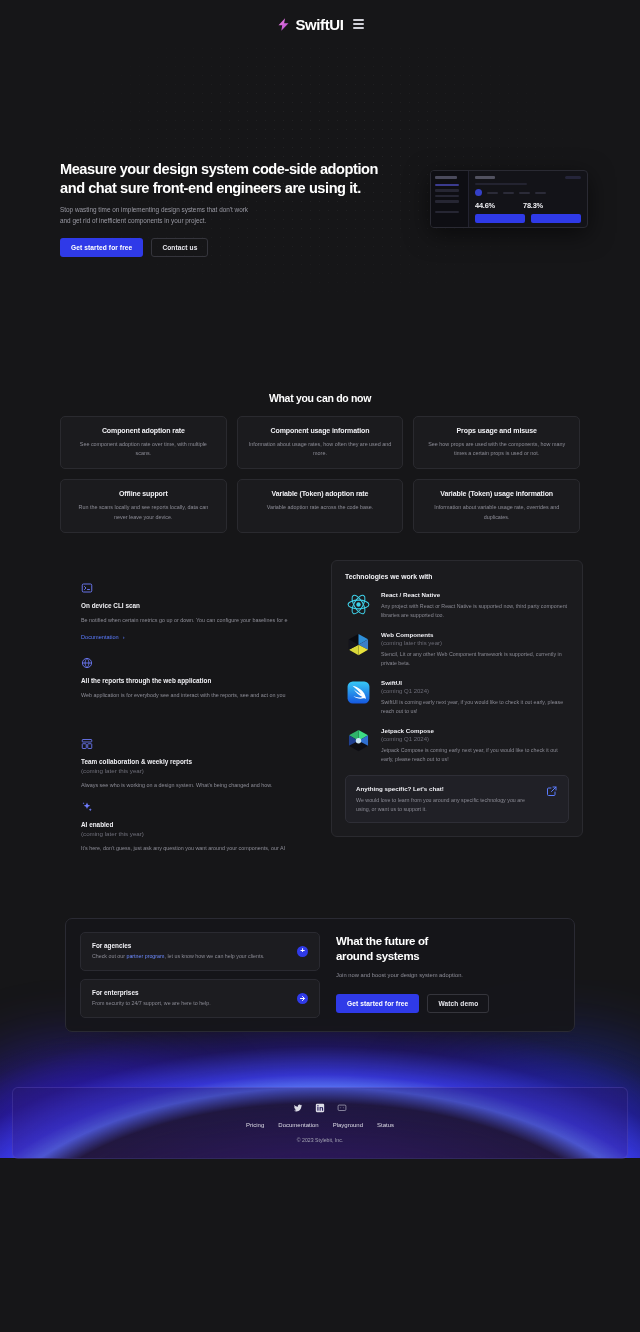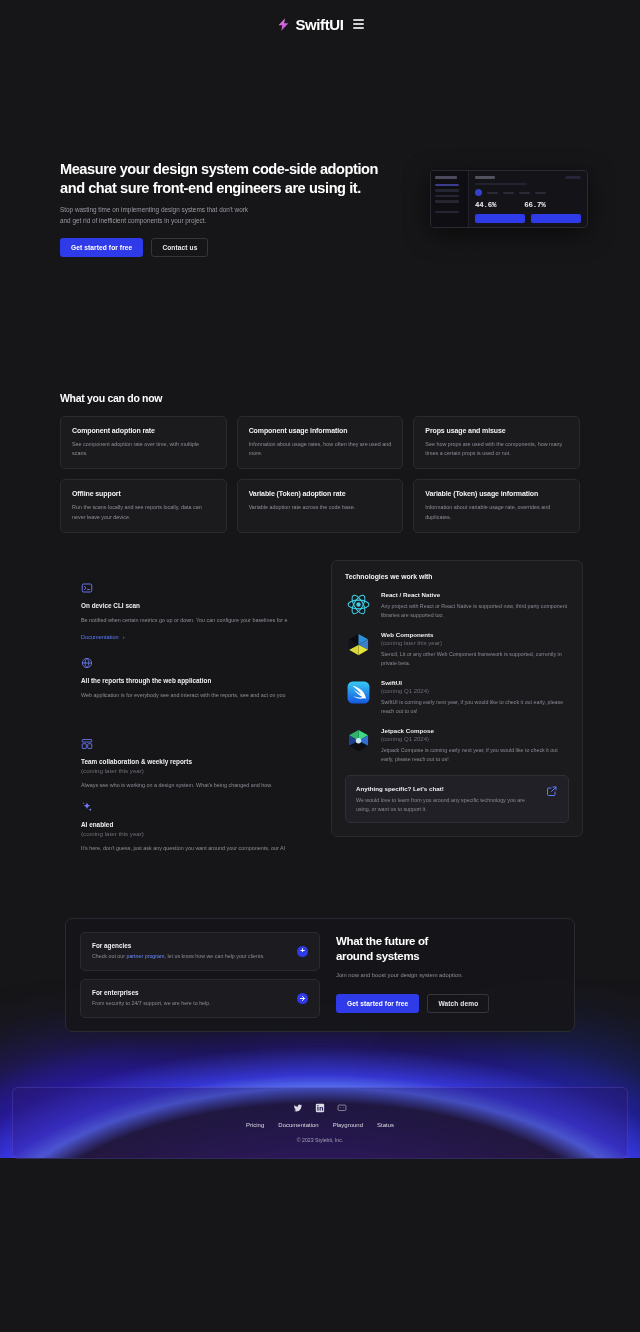--- a/index.html
+++ b/index.html
@@ -70,27 +70,27 @@
   .shot-side .s-row{height:2.4px;width:24px;background:#262633;border-radius:1px;margin-bottom:3px;}
   .shot-side .s-row.on{background:#3b3b8f;}
   .shot-main{flex:1;padding:5px 6px;position:relative;}
   .shot-main .m-head{display:flex;justify-content:space-between;align-items:center;margin-bottom:4px;}
   .shot-main .m-title{height:3px;width:20px;background:#51515f;border-radius:1px;}
   .shot-main .m-pill{height:3.4px;width:16px;background:#25253a;border-radius:2px;}
   .shot-main .m-line{height:2px;width:52px;background:#232330;border-radius:1px;margin-bottom:4px;}
   .shot-main .m-tabs{display:flex;align-items:center;gap:5px;margin-bottom:5px;}
   .shot-main .m-dot{width:7px;height:7px;border-radius:50%;background:#3b49e8;opacity:.85;}
   .shot-main .m-tab{height:2px;width:11px;background:#2b2b38;border-radius:1px;}
-  .shot-stats{display:flex;gap:28px;font-family:Liberation Mono, monospace;}
+  .shot-stats{display:flex;gap:28px;}
   .shot-stat{font-size:7.4px;font-weight:700;color:#f0f0f4;letter-spacing:-.2px;}
   .shot-bars{position:absolute;left:6px;right:6px;bottom:4px;display:flex;gap:6px;}
   .shot-bars span{flex:1;height:9px;border-radius:2px;background:#2f3ae8;}
   
   .sec{position:absolute;left:0;width:640px;z-index:4;}
-  .wrap{width:520px;margin:0 auto;}
+  .wrap{width:520px;margin:0 auto;text-align:center;}
   h2.sec-title{font-size:10.5px;font-weight:700;letter-spacing:-.3px;color:#fff;}
   .cards{display:grid;grid-template-columns:repeat(3,1fr);gap:10px;margin-top:12px;}
   .card{background:#1b1b1e;border:1px solid #2a2a2f;border-radius:5px;padding:10px 11px;min-height:50px;}
   .card h3{font-size:7px;font-weight:700;color:#f1f1f5;letter-spacing:-.1px;}
   .card p{margin-top:6px;font-size:5.4px;line-height:1.7;color:#8d8d97;}
   
   .split{position:absolute;left:0;top:556px;width:640px;height:320px;z-index:4;}
   .split-inner{width:520px;margin:0 auto;position:relative;height:320px;}
   .feat-col{position:absolute;left:0;top:0;width:262px;height:320px;overflow:hidden;}
   .feat{position:absolute;left:21px;width:258px;}
@@ -214,21 +214,21 @@
           <div class="m-line"></div>
           <div class="m-tabs">
             <div class="m-dot"></div>
               <div class="m-tab"></div>
               <div class="m-tab"></div>
               <div class="m-tab"></div>
               <div class="m-tab"></div>
           </div>
           <div class="shot-stats">
             <div class="shot-stat">44.6%</div>
-            <div class="shot-stat">66.7%</div>
+            <div class="shot-stat">78.3%</div>
           </div>
           <div class="shot-bars">
               <span></span>
               <span></span>
             </div>
         </div>
       </div>
     </div>
   </div>
 

